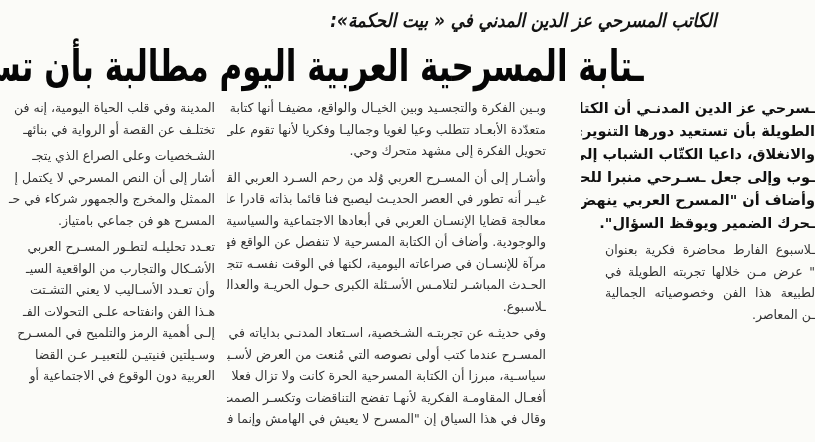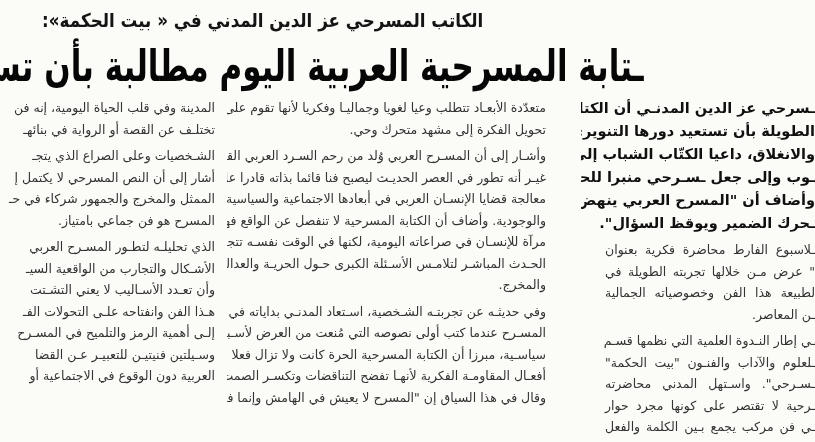--- a/index.html
+++ b/index.html
@@ -3,22 +3,22 @@
 <meta charset="utf-8">
 <style>
   html, body { margin: 0; padding: 0; }
   body {
     width: 815px; height: 442px;
     overflow: hidden; position: relative;
     background: #fbfbf8;
     font-family: "DejaVu Sans", sans-serif;
   }
   .kicker {
-    position: absolute; top: 3px; left: 12px; right: 72px; height: 34px;
-    text-align: left; white-space: nowrap; direction: rtl;
+    position: absolute; top: 3px; left: 0; right: 72px; height: 34px;
+    text-align: right; white-space: nowrap; direction: rtl; font-style: italic;
   }
   .kicker-text {
     display: inline-block;
     font-weight: bold; font-size: 19px; line-height: 34px; color: #141414;
     transform: scaleX(0.88); transform-origin: 50% 50%;
   }
   .headline {
     position: absolute; top: 34px; left: 0; right: 0; height: 64px;
     text-align: center; white-space: nowrap; direction: rtl;
   }
@@ -63,42 +63,36 @@
       <div class="tline">ـوب وإلى جعل ـسـرحي منبرا للحوار</div>
       <div class="tline">وأضاف أن "المسرح العربي ينهض</div>
       <div class="tline">ـحرك الضمير ويوقظ السؤال".</div>
     </div>
   <div class="para last-short">
       <div class="tline">ـلاسبوع الفارط محاضرة فكرية بعنوان</div>
       <div class="tline">" عرض مـن خلالها تجربته الطويلة في</div>
       <div class="tline">لطبيعة هذا الفن وخصوصياته الجمالية</div>
       <div class="tline">ـن المعاصر.</div>
     </div>
-  <div class="para">
-      <div class="tline">ـي إطار النـدوة العلمية التي نظمها قسـم</div>
-      <div class="tline">ـلعلوم والآداب والفنـون "بيت الحكمة"</div>
-      <div class="tline">ـسـرحي". واسـتهل المدني محاضرته</div>
-      <div class="tline">ـرحية لا تقتصر على كونها مجرد حوار</div>
-      <div class="tline">ـي فن مركب يجمع بـين الكلمة والفعل</div>
-    </div>
 </section>
 
 <section class="col col-mid">
   <div class="para last-short">
+      <div class="tline">وبـين الفكرة والتجسـيد وبين الخيـال والواقع، مضيفـا أنها كتابة</div>
       <div class="tline">متعدّدة الأبعـاد تتطلب وعيا لغويا وجماليـا وفكريا لأنها تقوم على</div>
       <div class="tline">تحويل الفكرة إلى مشهد متحرك وحي.</div>
     </div>
   <div class="para last-short">
       <div class="tline">وأشـار إلى أن المسـرح العربي وُلد من رحم السـرد العربي القديم،</div>
       <div class="tline">غيـر أنه تطور في العصر الحديـث ليصبح فنا قائما بذاته قادرا على</div>
       <div class="tline">معالجة قضايا الإنسـان العربي في أبعادها الاجتماعية والسياسية</div>
       <div class="tline">والوجودية. وأضاف أن الكتابة المسرحية لا تنفصل عن الواقع فهي</div>
       <div class="tline">مرآة للإنسـان في صراعاته اليومية، لكنها في الوقت نفسـه تتجاوز</div>
       <div class="tline">الحـدث المباشـر لتلامـس الأسـئلة الكبرى حـول الحريـة والعدالة</div>
-      <div class="tline">والمخرج.</div>
+      <div class="tline">ـلاسبوع.</div>
     </div>
   <div class="para">
       <div class="tline">وفي حديثـه عن تجربتـه الشـخصية، اسـتعاد المدنـي بداياته في</div>
       <div class="tline">المسـرح عندما كتب أولى نصوصه التي مُنعت من العرض لأسـباب</div>
       <div class="tline">سياسـية، مبرزا أن الكتابة المسرحية الحرة كانت ولا تزال فعلا من</div>
       <div class="tline">أفعـال المقاومـة الفكرية لأنهـا تفضح التناقضات وتكسـر الصمت.</div>
       <div class="tline">وقال في هذا السياق إن "المسرح لا يعيش في الهامش وإنما في قلب</div>
     </div>
 </section>
 
@@ -107,21 +101,21 @@
       <div class="tline">المدينة وفي قلب الحياة اليومية، إنه فن</div>
       <div class="tline">تختلـف عن القصة أو الرواية في بنائهـ</div>
     </div>
   <div class="para last-short">
       <div class="tline">الشـخصيات وعلى الصراع الذي يتجـ</div>
       <div class="tline">أشار إلى أن النص المسرحي لا يكتمل إ</div>
       <div class="tline">الممثل والمخرج والجمهور شركاء في حـ</div>
       <div class="tline">المسرح هو فن جماعي بامتياز.</div>
     </div>
   <div class="para">
-      <div class="tline">الذي تحليلـه لتطـور المسـرح العربي</div>
+      <div class="tline">تعـدد تحليلـه لتطـور المسـرح العربي</div>
       <div class="tline">الأشـكال والتجارب من الواقعية السيـ</div>
       <div class="tline">وأن تعـدد الأسـاليب لا يعني التشـتت</div>
       <div class="tline">هـذا الفن وانفتاحه علـى التحولات الفـ</div>
       <div class="tline">إلـى أهمية الرمز والتلميح في المسـرح</div>
       <div class="tline">وسـيلتين فنيتيـن للتعبيـر عـن القضا</div>
       <div class="tline">العربية دون الوقوع في الاجتماعية أو</div>
     </div>
 </section>
 
 </body></html>

